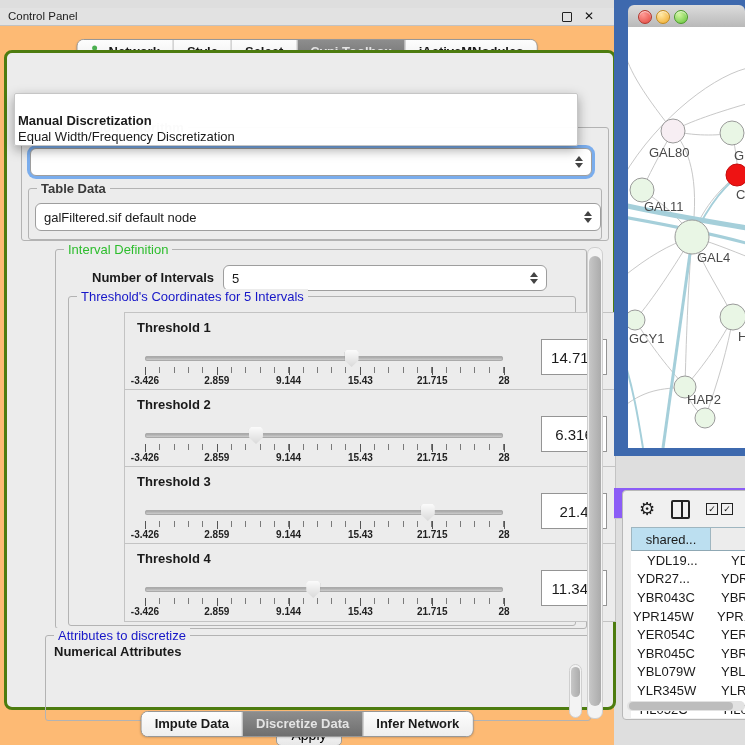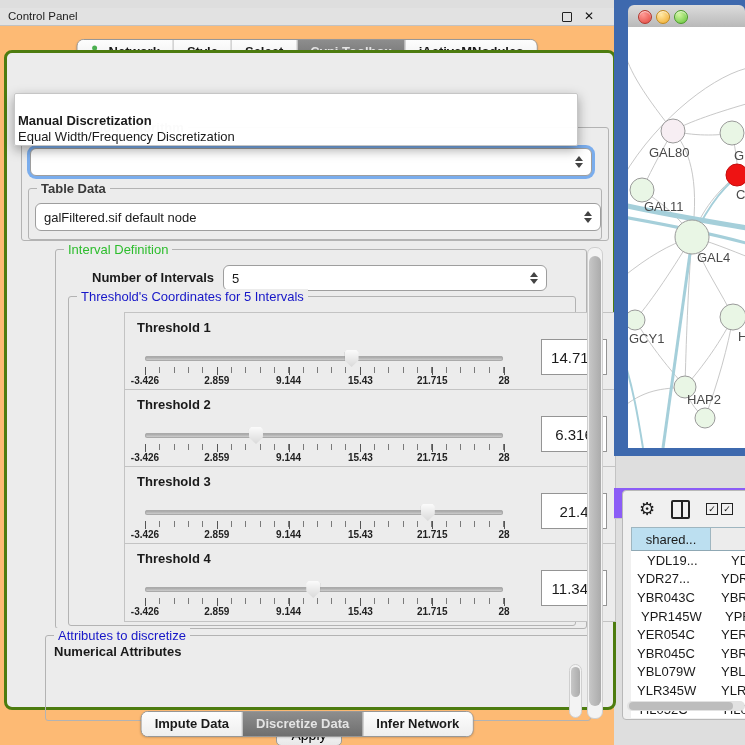--- a/index.html
+++ b/index.html
@@ -375,21 +375,21 @@
         </div>
         <div class="tp-row">
           <div style="width: 78px; padding-left: 6px;">YDR27...</div>
           <div style="width: 100px; padding-left: 6px;">YDR2</div>
         </div>
         <div class="tp-row">
           <div style="width: 78px; padding-left: 6px;">YBR043C</div>
           <div style="width: 100px; padding-left: 6px;">YBR0</div>
         </div>
         <div class="tp-row">
-          <div style="width: 78px; padding-left: 10px;">YPR145W</div>
+          <div style="width: 78px; padding-left: 2px;">YPR145W</div>
           <div style="width: 100px; padding-left: 6px;">YPR1</div>
         </div>
         <div class="tp-row">
           <div style="width: 78px; padding-left: 6px;">YER054C</div>
           <div style="width: 100px; padding-left: 6px;">YER0</div>
         </div>
         <div class="tp-row">
           <div style="width: 78px; padding-left: 6px;">YBR045C</div>
           <div style="width: 100px; padding-left: 6px;">YBR0</div>
         </div>

